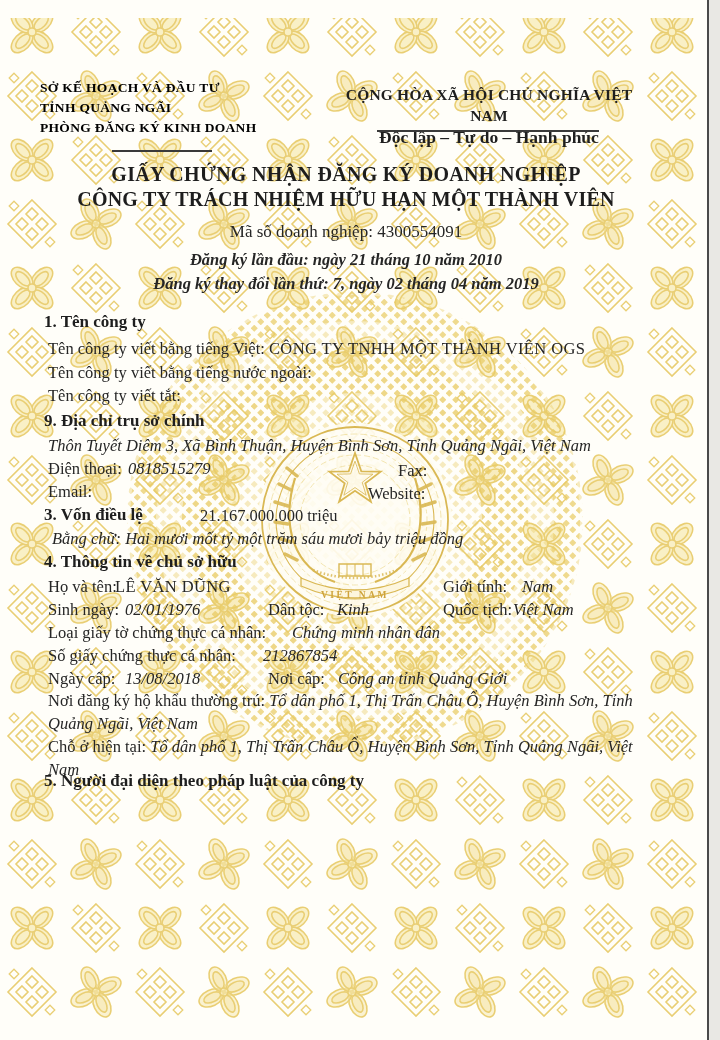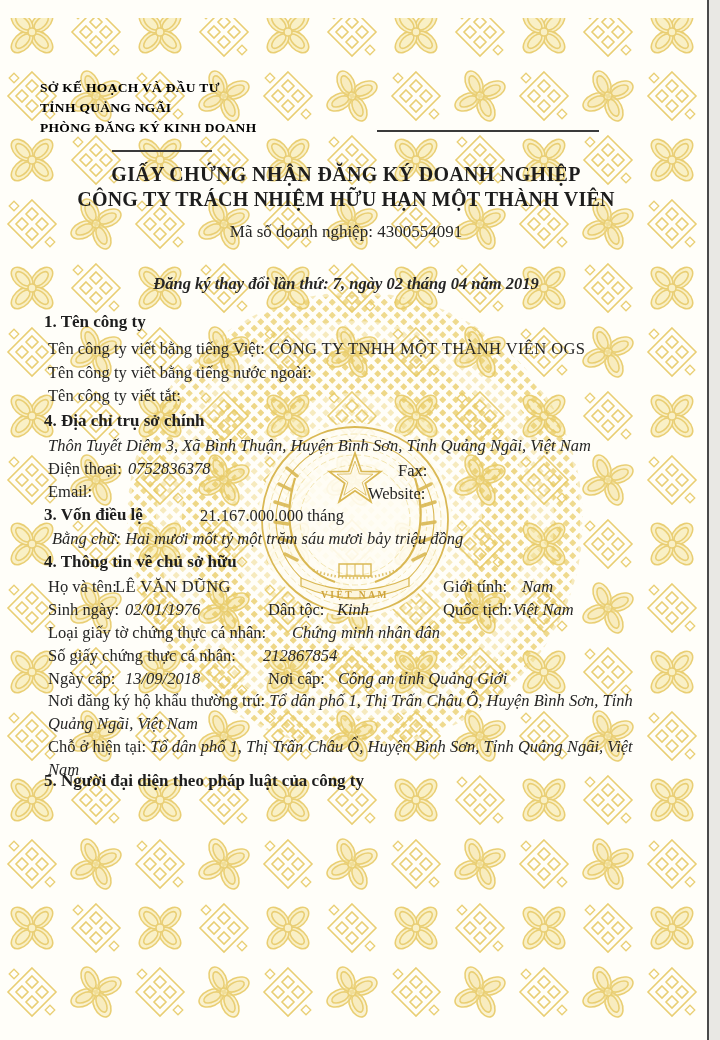--- a/index.html
+++ b/index.html
@@ -123,45 +123,50 @@
     </g>
   </svg>
 
   <div class="headerL">
     <div>SỞ KẾ HOẠCH VÀ ĐẦU TƯ</div>
     <div>TỈNH QUẢNG NGÃI</div>
     <div>PHÒNG ĐĂNG KÝ KINH DOANH</div>
   </div>
   <div class="hline" style="left:112px;top:150px;width:100px;height:2px;"></div>
 
+  <div class="headerR">
+    <div class="hr1">CỘNG HÒA XÃ HỘI CHỦ NGHĨA VIỆT NAM</div>
+    <div class="hr2">Độc lập – Tự do – Hạnh phúc</div>
+  </div>
   <div class="hline" style="left:377px;top:130px;width:222px;height:2px;"></div>
 
   <div class="t1 center">GIẤY CHỨNG NHẬN ĐĂNG KÝ DOANH NGHIỆP</div>
   <div class="t2 center">CÔNG TY TRÁCH NHIỆM HỮU HẠN MỘT THÀNH VIÊN</div>
   <div class="mso center">Mã số doanh nghiệp: 4300554091</div>
+  <div class="reg center" style="top:250px;">Đăng ký lần đầu: ngày 21 tháng 10 năm 2010</div>
   <div class="reg center" style="top:274px;">Đăng ký thay đổi lần thứ: 7, ngày 02 tháng 04 năm 2019</div>
 
   <div class="frag h" style="left:44px;top:311px;">1. Tên công ty</div>
   <div class="frag" style="left:48px;top:362px;">Tên công ty viết bằng tiếng nước ngoài:</div>
   <div class="frag" style="left:48px;top:338px;">
     <span>Tên công ty viết bằng tiếng Việt:</span>
     <span class="caps">CÔNG TY TNHH MỘT THÀNH VIÊN OGS</span>
   </div>
   <div class="frag" style="left:48px;top:385px;">Tên công ty viết tắt:</div>
 
-  <div class="frag h" style="left:44px;top:410px;">4. Địa chỉ trụ sở chính</div>
+  <div class="frag h" style="left:44px;top:410px;">9. Địa chỉ trụ sở chính</div>
   <div class="frag i" style="left:48px;top:435px;">Thôn Tuyết Diêm 3, Xã Bình Thuận, Huyện Bình Sơn, Tỉnh Quảng Ngãi, Việt Nam</div>
   <div class="frag" style="left:48px;top:458px;">Điện thoại:</div>
-  <div class="frag i" style="left:128px;top:458px;">0752836378</div>
+  <div class="frag i" style="left:128px;top:458px;">0818515279</div>
   <div class="frag" style="left:398px;top:460px;">Fax:</div>
   <div class="frag" style="left:48px;top:481px;">Email:</div>
   <div class="frag" style="left:368px;top:483px;">Website:</div>
 
   <div class="frag h" style="left:44px;top:504px;">3. Vốn điều lệ</div>
-  <div class="frag" style="left:200px;top:505px;">21.167.000.000 tháng</div>
+  <div class="frag" style="left:200px;top:505px;">21.167.000.000 triệu</div>
   <div class="frag i" style="left:52px;top:528px;font-style:italic;">
     <span>Bằng chữ:</span>
     <span>Hai mươi mốt tỷ một trăm sáu mươi bảy triệu đồng</span>
   </div>
 
   <div class="frag h" style="left:44px;top:551px;">4. Thông tin về chủ sở hữu</div>
 
   <div class="frag" style="left:48px;top:576px;">Họ và tên:</div>
   <div class="frag caps" style="left:115px;top:576px;">LÊ VĂN DŨNG</div>
   <div class="frag" style="left:443px;top:576px;">Giới tính:</div>
@@ -174,21 +179,21 @@
   <div class="frag" style="left:443px;top:599px;">Quốc tịch:</div>
   <div class="frag i" style="left:513px;top:599px;">Việt Nam</div>
 
   <div class="frag" style="left:48px;top:622px;">Loại giấy tờ chứng thực cá nhân:</div>
   <div class="frag i" style="left:292px;top:622px;">Chứng minh nhân dân</div>
 
   <div class="frag" style="left:48px;top:645px;">Số giấy chứng thực cá nhân:</div>
   <div class="frag i" style="left:263px;top:645px;">212867854</div>
 
   <div class="frag" style="left:48px;top:668px;">Ngày cấp:</div>
-  <div class="frag i" style="left:125px;top:668px;">13/09/2018</div>
+  <div class="frag i" style="left:125px;top:668px;">13/08/2018</div>
   <div class="frag" style="left:268px;top:668px;">Nơi cấp:</div>
   <div class="frag i" style="left:338px;top:668px;">Công an tỉnh Quảng Giới</div>
 
   <div class="wrapblock" style="left:48px;top:689px;width:585px;">
     <span>Nơi đăng ký hộ khẩu thường trú:</span>
     <span class="i">Tổ dân phố 1, Thị Trấn Châu Ổ, Huyện Bình Sơn, Tỉnh Quảng Ngãi, Việt Nam</span>
   </div>
 
   <div class="wrapblock" style="left:48px;top:735px;width:605px;">
     <span>Chỗ ở hiện tại:</span>

